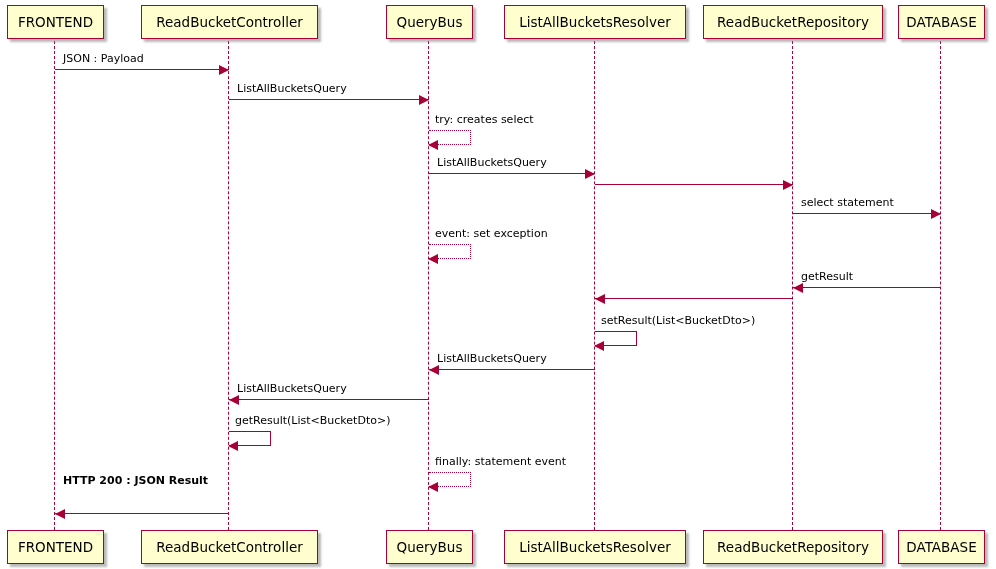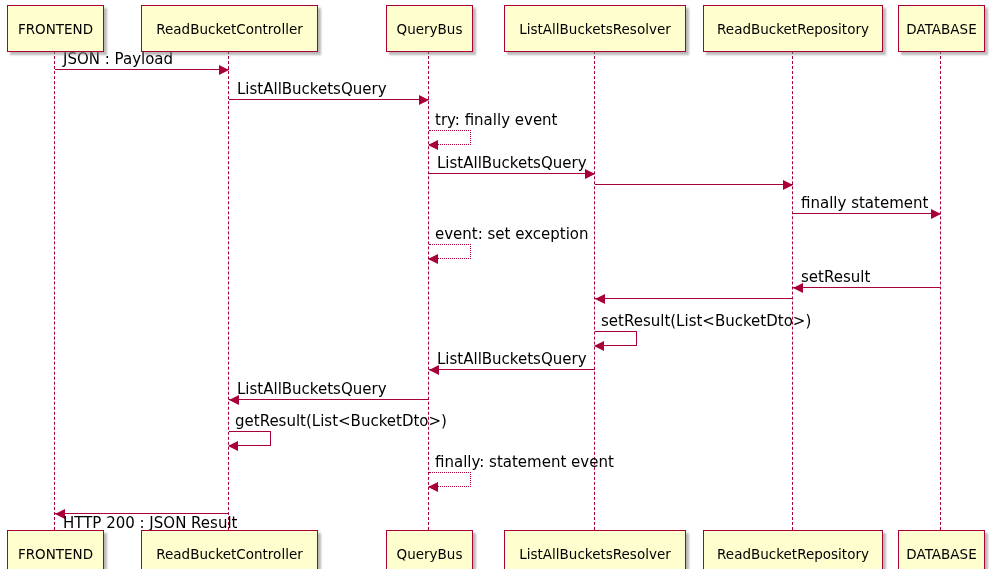--- a/index.html
+++ b/index.html
@@ -22,21 +22,21 @@
     position: absolute;
     box-sizing: border-box;
     background: #FEFECE;
     border: 1.5px solid #A80036;
     box-shadow: 3px 3px 2px rgba(130,130,130,0.55);
     display: flex;
     align-items: center;
     justify-content: center;
     font-size: 13.5px;
     color: #000000;
-    height: 47px;
+    height: 34px;
     white-space: nowrap;
     letter-spacing: 0px;
   }
   
   .lifeline {
     position: absolute;
     width: 0;
     border-left: 1.5px dashed #A80036;
   }
   
@@ -55,21 +55,21 @@
     border-bottom: 5px solid transparent;
     border-left: 10px solid #A80036;
   }
   .arrowhead.left {
     border-top: 5px solid transparent;
     border-bottom: 5px solid transparent;
     border-right: 10px solid #A80036;
   }
   .msg-label {
     position: absolute;
-    font-size: 15px;
+    font-size: 11px;
     color: #000000;
     white-space: nowrap;
     line-height: 14px;
   }
   
   .selfcall {
     position: absolute;
     box-sizing: border-box;
     border: 1.5px solid #A80036;
     border-left: none;
@@ -99,45 +99,45 @@
         <div class="msg-label" style="left: 63px; top: 52px;">JSON : Payload</div>
       </div>
       <div>
         <div class="msg-line" style="left: 229px; top: 99px; width: 200px;"></div>
         <div class="arrowhead right" style="left: 419px; top: 95px;"></div>
         <div class="msg-label" style="left: 237px; top: 82px;">ListAllBucketsQuery</div>
       </div>
       <div>
         <div class="selfcall dotted" style="left: 429px; top: 130px; width: 42px; height: 15px;"></div>
         <div class="arrowhead left" style="left: 428px; top: 140px;"></div>
-        <div class="msg-label" style="left: 435px; top: 113px;">try: finally event</div>
+        <div class="msg-label" style="left: 435px; top: 113px;">try: creates select</div>
       </div>
       <div>
         <div class="msg-line" style="left: 429px; top: 173px; width: 166px;"></div>
         <div class="arrowhead right" style="left: 585px; top: 169px;"></div>
         <div class="msg-label" style="left: 437px; top: 156px;">ListAllBucketsQuery</div>
       </div>
       <div>
         <div class="msg-line" style="left: 595px; top: 184px; width: 198px;"></div>
         <div class="arrowhead right" style="left: 783px; top: 180px;"></div>
       </div>
       <div>
         <div class="msg-line" style="left: 793px; top: 213px; width: 148px;"></div>
         <div class="arrowhead right" style="left: 931px; top: 209px;"></div>
-        <div class="msg-label" style="left: 801px; top: 196px;">finally statement</div>
+        <div class="msg-label" style="left: 801px; top: 196px;">select statement</div>
       </div>
       <div>
         <div class="selfcall dotted" style="left: 429px; top: 244px; width: 42px; height: 15px;"></div>
         <div class="arrowhead left" style="left: 428px; top: 254px;"></div>
         <div class="msg-label" style="left: 435px; top: 227px;">event: set exception</div>
       </div>
       <div>
         <div class="msg-line" style="left: 793px; top: 287px; width: 148px;"></div>
         <div class="arrowhead left" style="left: 793px; top: 283px;"></div>
-        <div class="msg-label" style="left: 801px; top: 270px;">setResult</div>
+        <div class="msg-label" style="left: 801px; top: 270px;">getResult</div>
       </div>
       <div>
         <div class="msg-line" style="left: 595px; top: 298px; width: 198px;"></div>
         <div class="arrowhead left" style="left: 595px; top: 294px;"></div>
       </div>
       <div>
         <div class="selfcall" style="left: 595px; top: 331px; width: 42px; height: 15px;"></div>
         <div class="arrowhead left" style="left: 594px; top: 341px;"></div>
         <div class="msg-label" style="left: 601px; top: 314px;">setResult(List&lt;BucketDto&gt;)</div>
       </div>
@@ -157,21 +157,21 @@
         <div class="msg-label" style="left: 235px; top: 414px;">getResult(List&lt;BucketDto&gt;)</div>
       </div>
       <div>
         <div class="selfcall dotted" style="left: 429px; top: 472px; width: 42px; height: 15px;"></div>
         <div class="arrowhead left" style="left: 428px; top: 482px;"></div>
         <div class="msg-label" style="left: 435px; top: 455px;">finally: statement event</div>
       </div>
       <div>
         <div class="msg-line" style="left: 55px; top: 513px; width: 174px;"></div>
         <div class="arrowhead left" style="left: 55px; top: 509px;"></div>
-        <div class="msg-label" style="left: 63px; top: 516px;">HTTP 200 : JSON Result</div>
+        <div class="msg-label" style="left: 63px; top: 474px; font-weight: bold;">HTTP 200 : JSON Result</div>
       </div>
     </div>
   <div id="participants-top">
       <div class="participant" style="left: 7px; top: 5px; width: 97px;">FRONTEND</div>
       <div class="participant" style="left: 141px; top: 5px; width: 177px;">ReadBucketController</div>
       <div class="participant" style="left: 386px; top: 5px; width: 87px;">QueryBus</div>
       <div class="participant" style="left: 504px; top: 5px; width: 182px;">ListAllBucketsResolver</div>
       <div class="participant" style="left: 703px; top: 5px; width: 180px;">ReadBucketRepository</div>
       <div class="participant" style="left: 898px; top: 5px; width: 87px;">DATABASE</div>
     </div>

